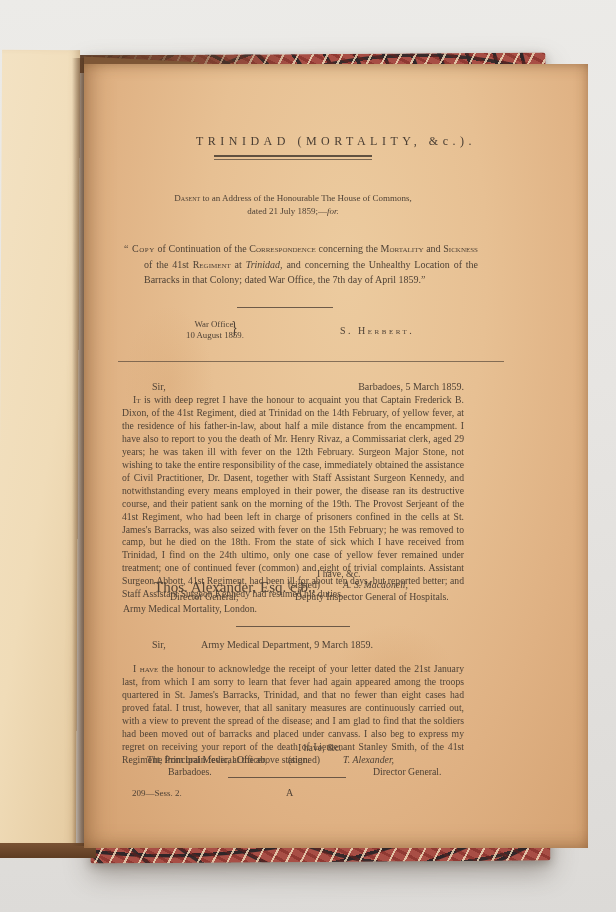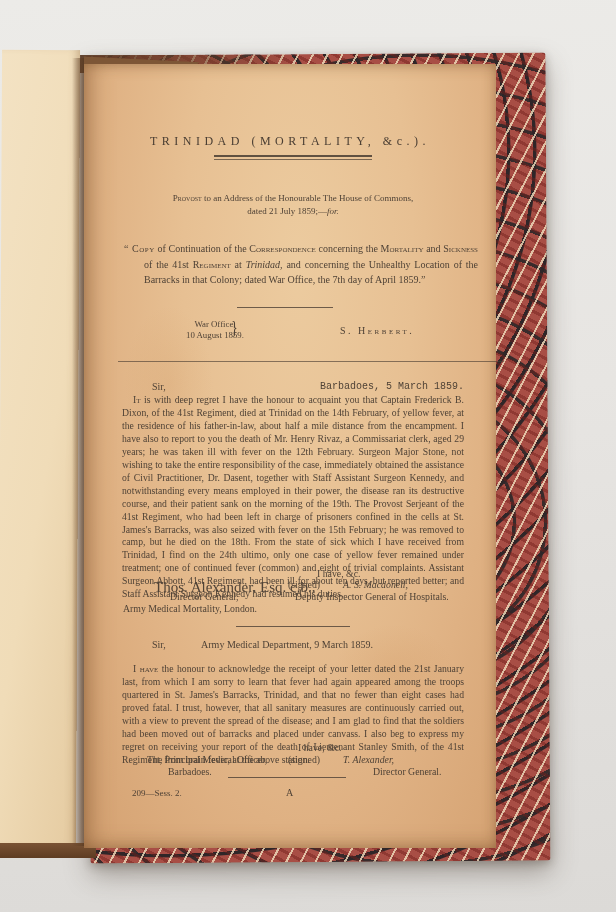--- a/index.html
+++ b/index.html
@@ -23,21 +23,21 @@
     background:linear-gradient(100deg,#f3e2c3 0%,#f0dcb8 55%,#e5cba1 100%);
     box-shadow:inset -8px 0 10px -6px rgba(140,100,60,.45);
     transform:rotate(.3deg);}
   .spine-bottom{position:absolute;left:0;top:843px;width:96px;height:15px;
     background:linear-gradient(180deg,#7a5334 0%,#5e3c22 100%);}
   .gutter{position:absolute;left:72px;top:58px;width:18px;height:788px;
     background:linear-gradient(90deg,rgba(96,64,38,0) 0%,rgba(96,64,38,.65) 55%,rgba(64,40,22,.85) 100%);}
   .page-corner{position:absolute;left:84px;top:55px;width:116px;height:16px;background:#7d5636;
     clip-path:polygon(0 10%,100% 45%,88% 100%,0 75%);}
 
-  .page{position:absolute;left:84px;top:64px;width:412px;height:784px;
+  .page{position:absolute;left:84px;top:64px;width:504px;height:784px;
     background:radial-gradient(ellipse at 52% 26%, #eccb9f 0%, #e7c093 38%, #dfb183 68%, #d4a171 100%);
     box-shadow:inset 16px 0 24px -12px rgba(125,82,45,.6),
                inset -7px 0 14px -8px rgba(125,82,45,.5),
                inset 0 -12px 20px -12px rgba(125,82,45,.55),
                inset 0 9px 14px -9px rgba(125,82,45,.4);}
   .stain-a{position:absolute;left:250px;top:560px;width:120px;height:90px;border-radius:50%;
     background:radial-gradient(ellipse,rgba(196,132,72,.14),rgba(196,132,72,0) 70%);}
   .stain-b{position:absolute;left:40px;top:240px;width:90px;height:160px;border-radius:50%;
     background:radial-gradient(ellipse,rgba(190,128,70,.12),rgba(190,128,70,0) 70%);}
 
@@ -53,21 +53,21 @@
   .quote{top:177px;left:32px;width:354px;font-size:10px;line-height:15.6px;text-align:justify;
     padding-left:20px;text-indent:-20px;box-sizing:border-box;margin-left:8px;}
   .quote .sc-strong{font-variant:small-caps;letter-spacing:.5px;}
   .rule-s{position:absolute;height:1px;background:rgba(78,64,52,.8);}
   .rule-quote{top:243px;left:153px;width:96px;}
   .issue{top:255px;left:70px;font-size:8.8px;line-height:10.5px;text-align:center;margin-left:32px;}
   .brace{position:absolute;left:146px;top:253px;font-size:19px;font-weight:400;color:#4f4236;transform:scaleX(.7);}
   .minister{top:261px;left:256px;font-size:10px;letter-spacing:2.5px;}
   .rule-full{top:297px;left:34px;width:386px;background:rgba(78,64,52,.65);}
   .sal1{top:317px;left:68px;font-size:10px;}
-  .date1{top:317px;left:38px;width:342px;text-align:right;font-size:10px;font-family:Liberation Mono, monospace;}
+  .date1{top:317px;left:38px;width:342px;text-align:right;font-size:10px;}
   .body1{top:330px;left:38px;width:342px;font-size:9.7px;line-height:12.95px;text-align:justify;text-indent:11px;}
   .vale1{top:504px;left:233px;font-size:9.8px;}
   .l1r1a{top:515px;left:70px;font-size:15px;}
   .l1r1b{top:515px;left:204px;font-size:9.8px;}
   .l1r1c{top:515px;left:259px;font-size:9.8px;}
   .l1r2a{top:527px;left:86px;font-size:9.8px;}
   .l1r2b{top:527px;left:211px;font-size:9.8px;}
   .l1r3a{top:539px;left:39px;font-size:9.8px;}
   .rule-mid{top:562px;left:152px;width:114px;}
   .sal2{top:575px;left:68px;font-size:10px;}
@@ -95,21 +95,21 @@
   <div class="gutter"></div>
   <div class="page-corner"></div>
 
   <div class="page">
     <div class="stain-a"></div>
     <div class="stain-b"></div>
 
     <div class="t title">TRINIDAD (MORTALITY, &amp;c.).</div>
     <div class="title-rule"></div>
 
-    <div class="t return1"><span class="sc">Provost</span><span> to an Address of the Honourable The House of Commons,</span></div>
+    <div class="t return1"><span class="sc">Dasent</span><span> to an Address of the Honourable The House of Commons,</span></div>
     <div class="t return2"><span>dated 21 July 1859;—</span><span class="it">for.</span></div>
 
     <div class="t quote"><span class="sc-strong">“ Copy</span><span> of Continuation of the </span><span class="sc">Correspondence</span><span> concerning the </span><span class="sc">Mortality</span><span> and </span><span class="sc">Sickness</span><span> of the 41st </span><span class="sc">Regiment</span><span> at </span><span class="it">Trinidad,</span><span> and concerning the Unhealthy Location of the Barracks in that Colony; dated War Office, the 7th day of April 1859.”</span></div>
 
     <div class="rule-s rule-quote"></div>
 
     <div class="t issue">
       <div>War Office,</div>
       <div>10 August 1859.</div>
     </div>

